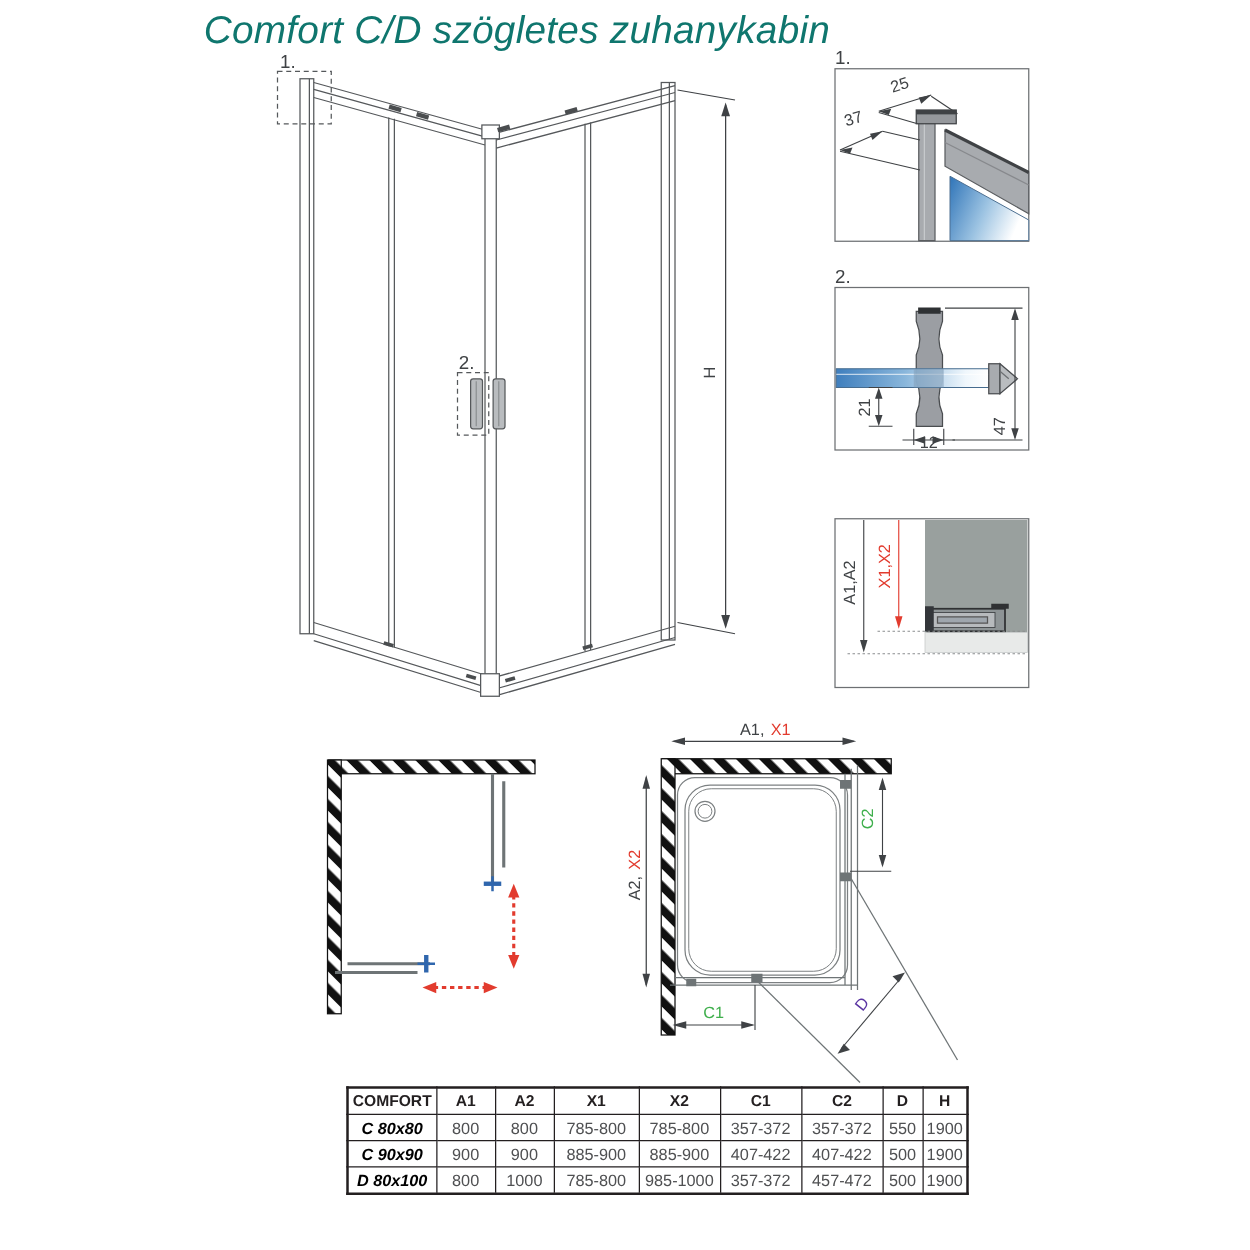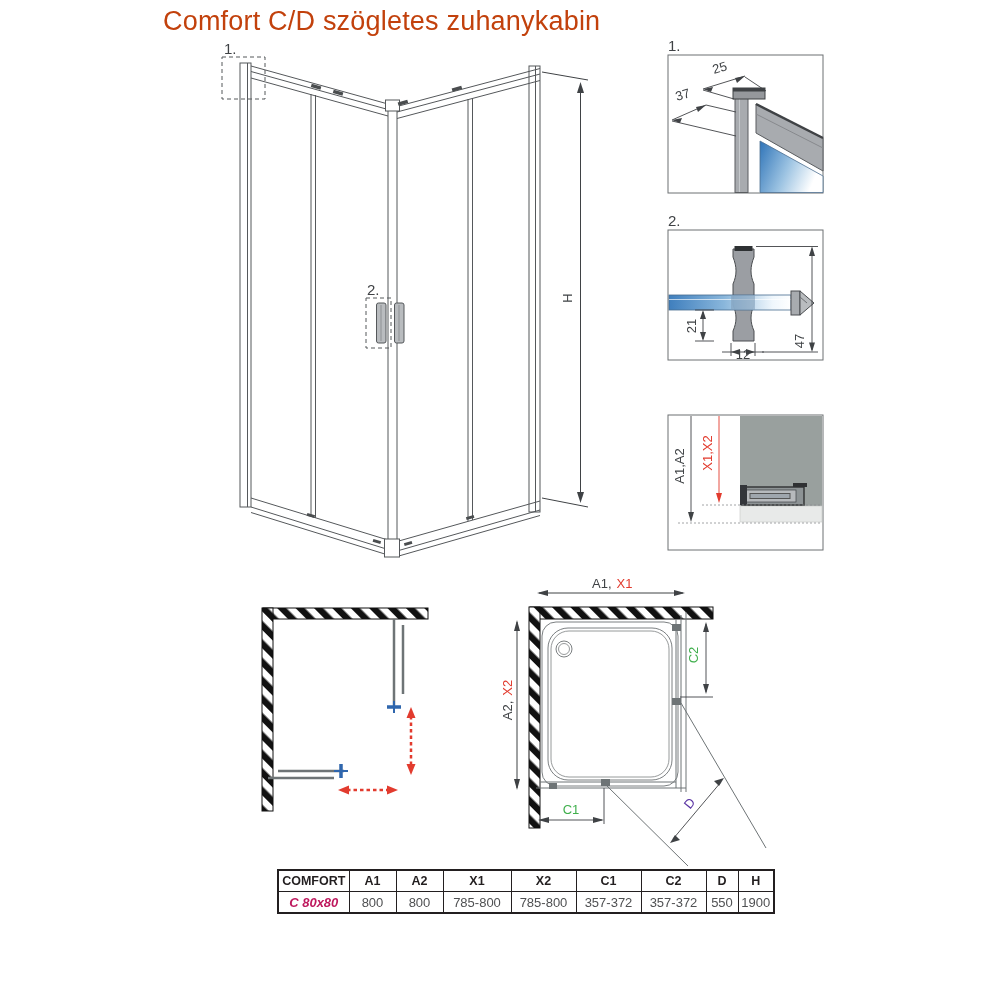--- a/index.html
+++ b/index.html
@@ -1,31 +1,31 @@
 <!DOCTYPE html>
 <html><head>
 <meta charset="utf-8">
 <style>
   html,body{margin:0;padding:0;background:#fff;}
   #page{position:relative;width:1000px;height:1000px;background:#fff;overflow:hidden;
         font-family:"Liberation Sans",sans-serif;}
   #page svg{position:absolute;}
-  .title{position:absolute;left:163px;top:6px;font-size:27px;color:#c2410c;
-         letter-spacing:.2px;font-weight:400;}
+  .title{position:absolute;left:163px;top:6px;font-size:31px;color:#0f766e;
+         letter-spacing:.2px;font-weight:400;font-style:italic;}
   .dimtxt{font-size:13px;fill:#3f4245;font-family:"Liberation Sans",sans-serif;}
   .callout{font-size:15px;fill:#3f4245;font-family:"Liberation Sans",sans-serif;}
   .red{fill:#e23b2e;} .green{fill:#3faf4c;} .purple{fill:#5b35a3;}
   
   .specwrap{position:absolute;left:277px;top:869px;}
   table.spec{border-collapse:collapse;table-layout:fixed;width:496px;
              border:2px solid #231f20;font-size:13px;color:#4f5052;}
   table.spec th,table.spec td{border:1px solid #231f20;text-align:center;
              height:20px;padding:0;overflow:hidden;white-space:nowrap;}
   table.spec th{font-weight:bold;color:#231f20;font-size:12.5px;}
-  table.spec td.model{font-weight:bold;font-style:italic;color:#be185d;text-align:center;}
+  table.spec td.model{font-weight:bold;font-style:italic;color:#000000;text-align:center;}
   th.h-red{color:#e23b2e;} th.h-green{color:#3faf4c;} th.h-purple{color:#5b35a3;}
 </style>
 </head>
 <body>
 
 <div id="page">
 
   <div class="title">Comfort C/D szögletes zuhanykabin</div>
 
   <svg width="0" height="0">
@@ -315,17 +315,39 @@
         <td class="model">C 80x80</td>
         <td>800</td>
         <td>800</td>
         <td>785-800</td>
         <td>785-800</td>
         <td>357-372</td>
         <td>357-372</td>
         <td>550</td>
         <td>1900</td>
       </tr>
+      <tr>
+        <td class="model">C 90x90</td>
+        <td>900</td>
+        <td>900</td>
+        <td>885-900</td>
+        <td>885-900</td>
+        <td>407-422</td>
+        <td>407-422</td>
+        <td>500</td>
+        <td>1900</td>
+      </tr>
+      <tr>
+        <td class="model">D 80x100</td>
+        <td>800</td>
+        <td>1000</td>
+        <td>785-800</td>
+        <td>985-1000</td>
+        <td>357-372</td>
+        <td>457-472</td>
+        <td>500</td>
+        <td>1900</td>
+      </tr>
     </tbody>
       </table>
   </div>
 
 </div>
 
 </body></html>

